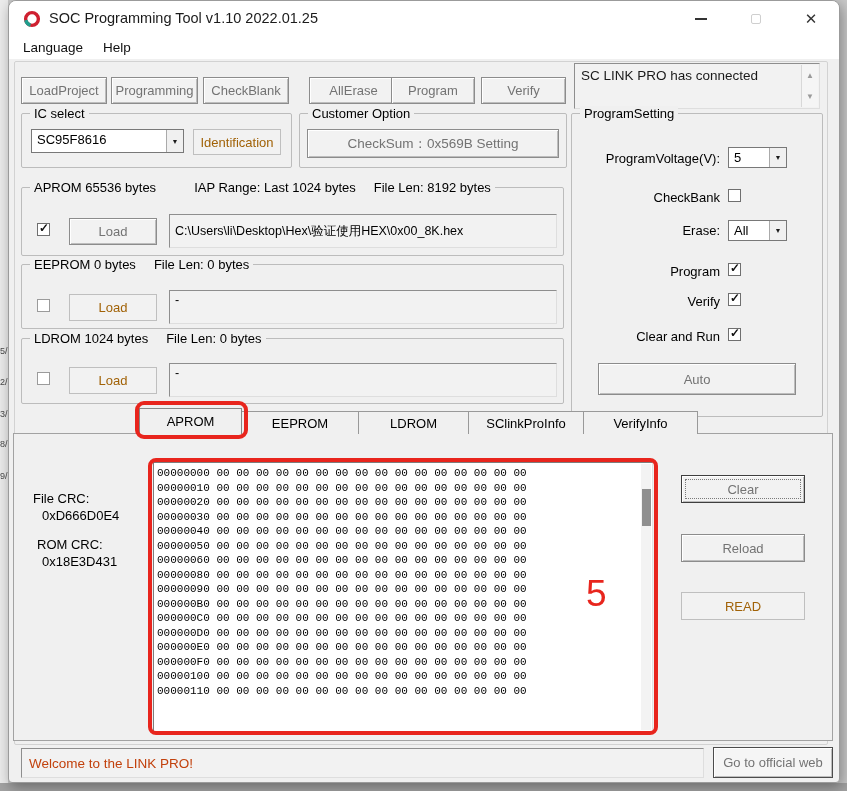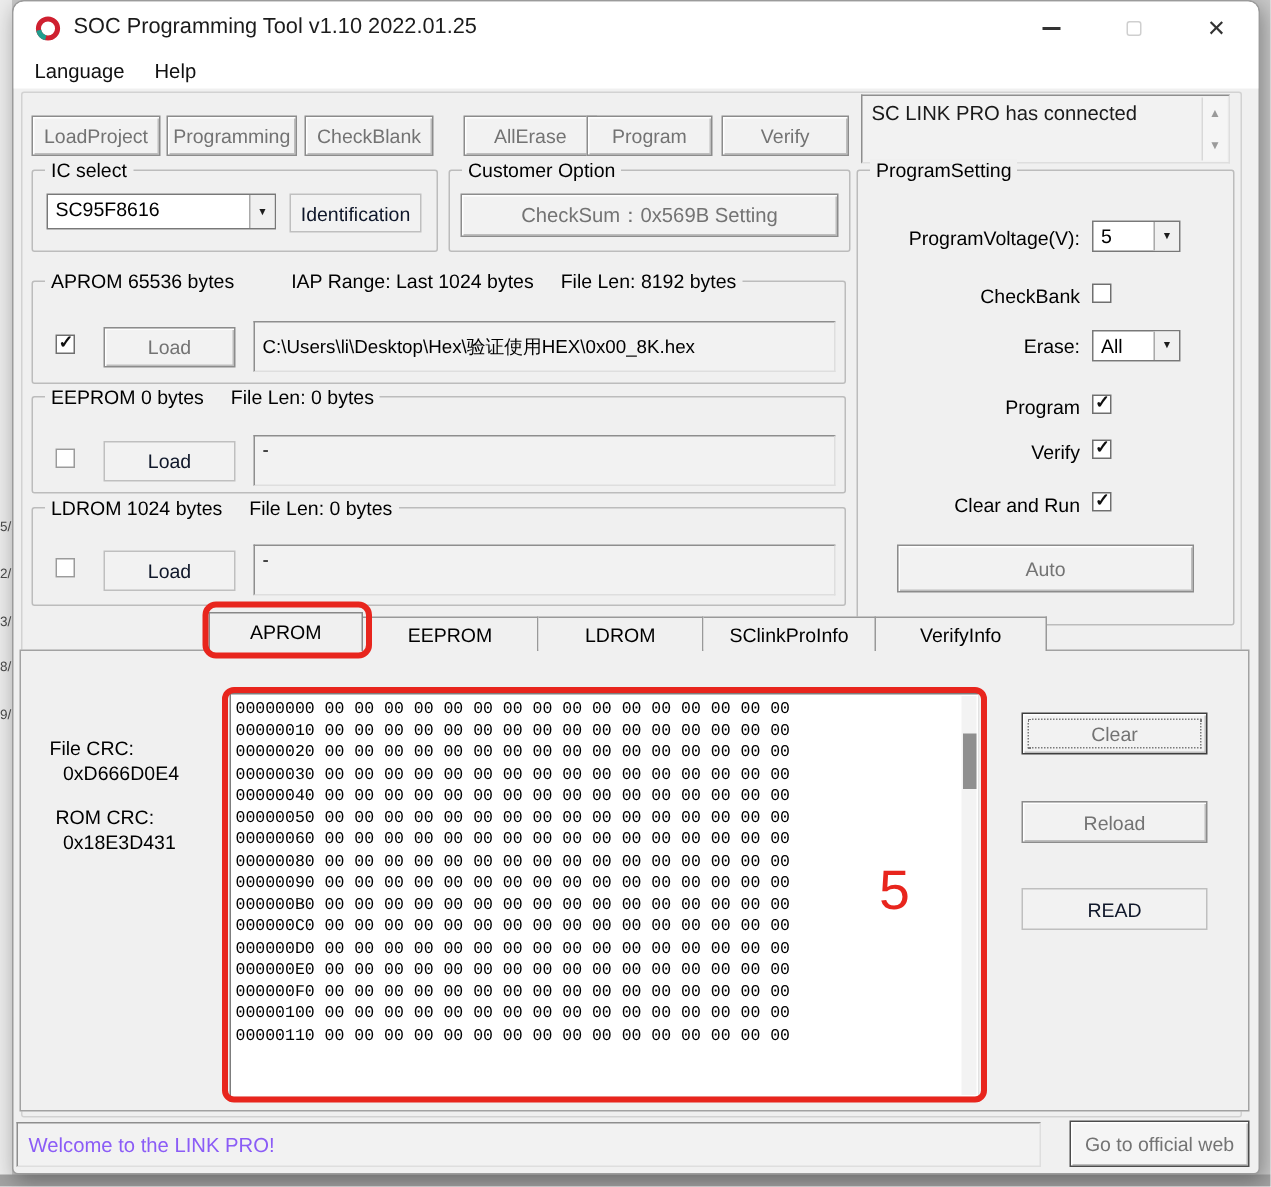--- a/index.html
+++ b/index.html
@@ -22,21 +22,21 @@
   .dash { width:12px; height:1.5px; background:#333; }
   .maxsq { width:10px; height:10px; border:1.5px solid #cfcfcf; border-radius:2px; }
   .menu-item { position:absolute; top:37px; height:21px; font-size:13.5px; color:#101010; padding:2px 6px; }
   .mi-language { left:8px; } .mi-help { left:88px; }
 
   .frame { position:absolute; left:5px; top:60px; width:814px; height:684px; border:1px solid #d2d2d2; border-radius:2px; }
 
   .btn { position:absolute; background:#f2f2f2; border:1px solid #8c8c8c; color:#737373;
          box-shadow:inset 1px 1px 0 #ffffff, inset -1px -1px 0 #bdbdbd;
          display:flex; align-items:center; justify-content:center; font-size:13px; white-space:nowrap; }
-  .btn.disabled { color:#0f172a; border-color:#bfbfbf; box-shadow:none; }
+  .btn.disabled { color:#a16207; border-color:#bfbfbf; box-shadow:none; }
   .btn.focused { border-color:#3e3e3e; }
   .btn.focused::after { content:""; position:absolute; left:3px; right:3px; top:3px; bottom:3px; border:1px dotted #7a7a7a; }
   .btn.default-look { border-color:#4c4c4c; }
 
   .b-loadproject { left:12px;  top:76px; width:86px; height:27px; }
   .b-saveproject { left:102px; top:76px; width:87px; height:27px; }
   .b-checkblank  { left:194px; top:76px; width:86px; height:27px; }
   .b-allerase    { left:285px; top:76px; width:89px; height:27px;margin-left:15px; }
   .b-program     { left:382px; top:76px; width:84px; height:27px; }
   .b-verify      { left:472px; top:76px; width:85px; height:27px; }
@@ -118,22 +118,22 @@
 
   .red-box { position:absolute; border:4px solid #e8251d; border-radius:9px; z-index:6; pointer-events:none; }
   .red-tab-box { left:126px; top:400px; width:113px; height:38px; }
   .red-hex-box { left:139px; top:457px; width:510px; height:277px; border-radius:8px; }
   .red-five { position:absolute; left:577px; top:572px; font-size:37px; color:#e8251d; z-index:7; }
 
   .b-clear { left:672px; top:474px; width:124px; height:28px; z-index:3; }
   .b-reload { left:672px; top:533px; width:124px; height:28px; z-index:3; }
   .b-read { left:672px; top:591px; width:124px; height:28px; z-index:3; }
 
-  .statusfield { position:absolute; left:2px; top:747px; width:683px; height:30px; display:flex; align-items:center;
-                 padding:0 7px; font-size:13.5px; color:#8b5cf6; white-space:nowrap; }
+  .statusfield { position:absolute; left:12px; top:747px; width:683px; height:30px; display:flex; align-items:center;
+                 padding:0 7px; font-size:13.5px; color:#c2410c; white-space:nowrap; }
   .b-goweb { left:704px; top:746px; width:120px; height:31px; border-color:#2f2f2f; background:#f5f5f5; }
 </style>
 </head>
 <body>
 
 <div class="left-strip">
   <span class="frag" style="top:347px">5/5</span>
   <span class="frag" style="top:378px">2/</span>
   <span class="frag" style="top:410px">3/</span>
   <span class="frag" style="top:440px">8/</span>

